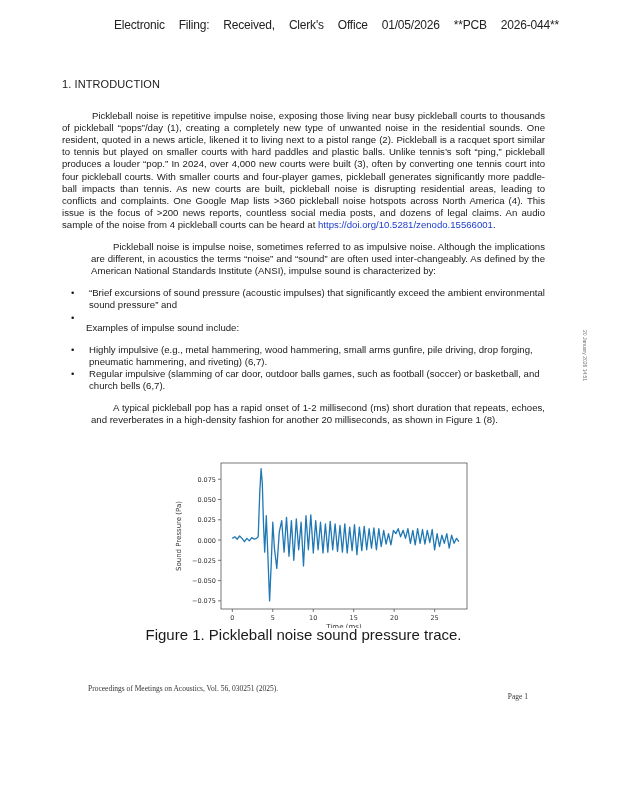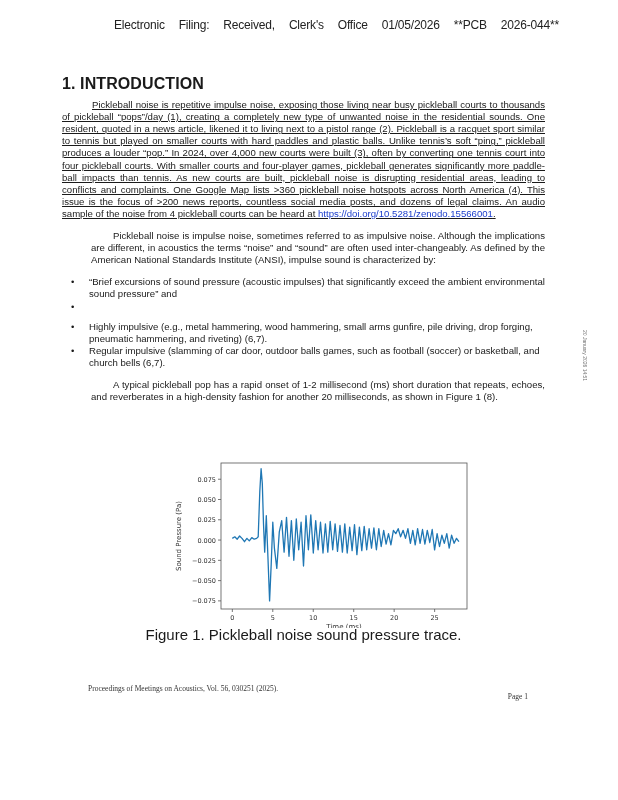--- a/index.html
+++ b/index.html
@@ -2,23 +2,23 @@
 <html><head>
 <meta charset="utf-8">
 <style>
   html, body { margin: 0; padding: 0; background: #ffffff; }
   body { width: 618px; height: 800px; position: relative; overflow: hidden;
          font-family: "Liberation Sans", sans-serif; color: #1a1a1a; }
   .stamp { position: absolute; left: 83px; top: 18px; font-size: 12px; letter-spacing: -0.2px;
            color: #222; white-space: nowrap; margin-left: 31px; }
   .stamp .w { margin-right: 14px; }
   .content { position: absolute; left: 62px; top: 78px; width: 483px; font-size: 9.6px; line-height: 12.1px; }
-  h1 { font-size: 16px; font-weight: bold; margin: 0 0 9px 0; letter-spacing: 0.1px; }
+  h1 { font-size: 11px; font-weight: normal; margin: 0 0 20px 0; letter-spacing: 0.1px; }
   p { margin: 0; text-align: justify; }
-  p.indent { text-indent: 30px; text-decoration: underline; }
+  p.indent { text-indent: 30px; }
   p.indent-s { text-indent: 22px; margin-left: 29px; }
   .gap { height: 10px; }
   a { color: #1a3ccc; text-decoration: none; }
   ul { margin: 0; padding: 0; list-style: none; }
   ul li { position: relative; padding-left: 27px; margin-left: 0; text-align: left; }
   ul li .bullet { position: absolute; left: 9px; top: 0; }
   .examples { padding-left: 24px; }
   .side-stamp { position: absolute; left: 588px; top: 330px; font-size: 5px; color: #777;
                 transform: rotate(90deg); transform-origin: left top; white-space: nowrap; }
   .figure { position: absolute; left: 164px; top: 458px; width: 320px; height: 200px; }
@@ -44,20 +44,21 @@
   <div class="gap"></div>
   <p class="indent-s">Pickleball noise is impulse noise, sometimes referred to as impulsive noise. Although the implications are different, in acoustics the terms “noise” and “sound” are often used inter-changeably. As defined by the American National Standards Institute (ANSI), impulse sound is characterized by:</p>
 
   <div class="gap"></div>
   <ul>
     <li><span class="bullet">•</span><span>“Brief excursions of sound pressure (acoustic impulses) that significantly exceed the ambient environmental sound pressure” and</span></li>
     <li><span class="bullet">•</span></li>
   </ul>
 
   <div class="gap"></div>
+  <p class="examples">Examples of impulse sound include:</p>
 
   <div class="gap"></div>
   <ul>
     <li><span class="bullet">•</span><span>Highly impulsive (e.g., metal hammering, wood hammering, small arms gunfire, pile driving, drop forging, pneumatic hammering, and riveting) (6,7).</span></li>
     <li><span class="bullet">•</span><span>Regular impulsive (slamming of car door, outdoor balls games, such as football (soccer) or basketball, and church bells (6,7).</span></li>
   </ul>
 
   <div class="gap"></div>
   <p class="indent-s">A typical pickleball pop has a rapid onset of 1-2 millisecond (ms) short duration that repeats, echoes, and reverberates in a high-density fashion for another 20 milliseconds, as shown in Figure 1 (8).</p>
 </div>

